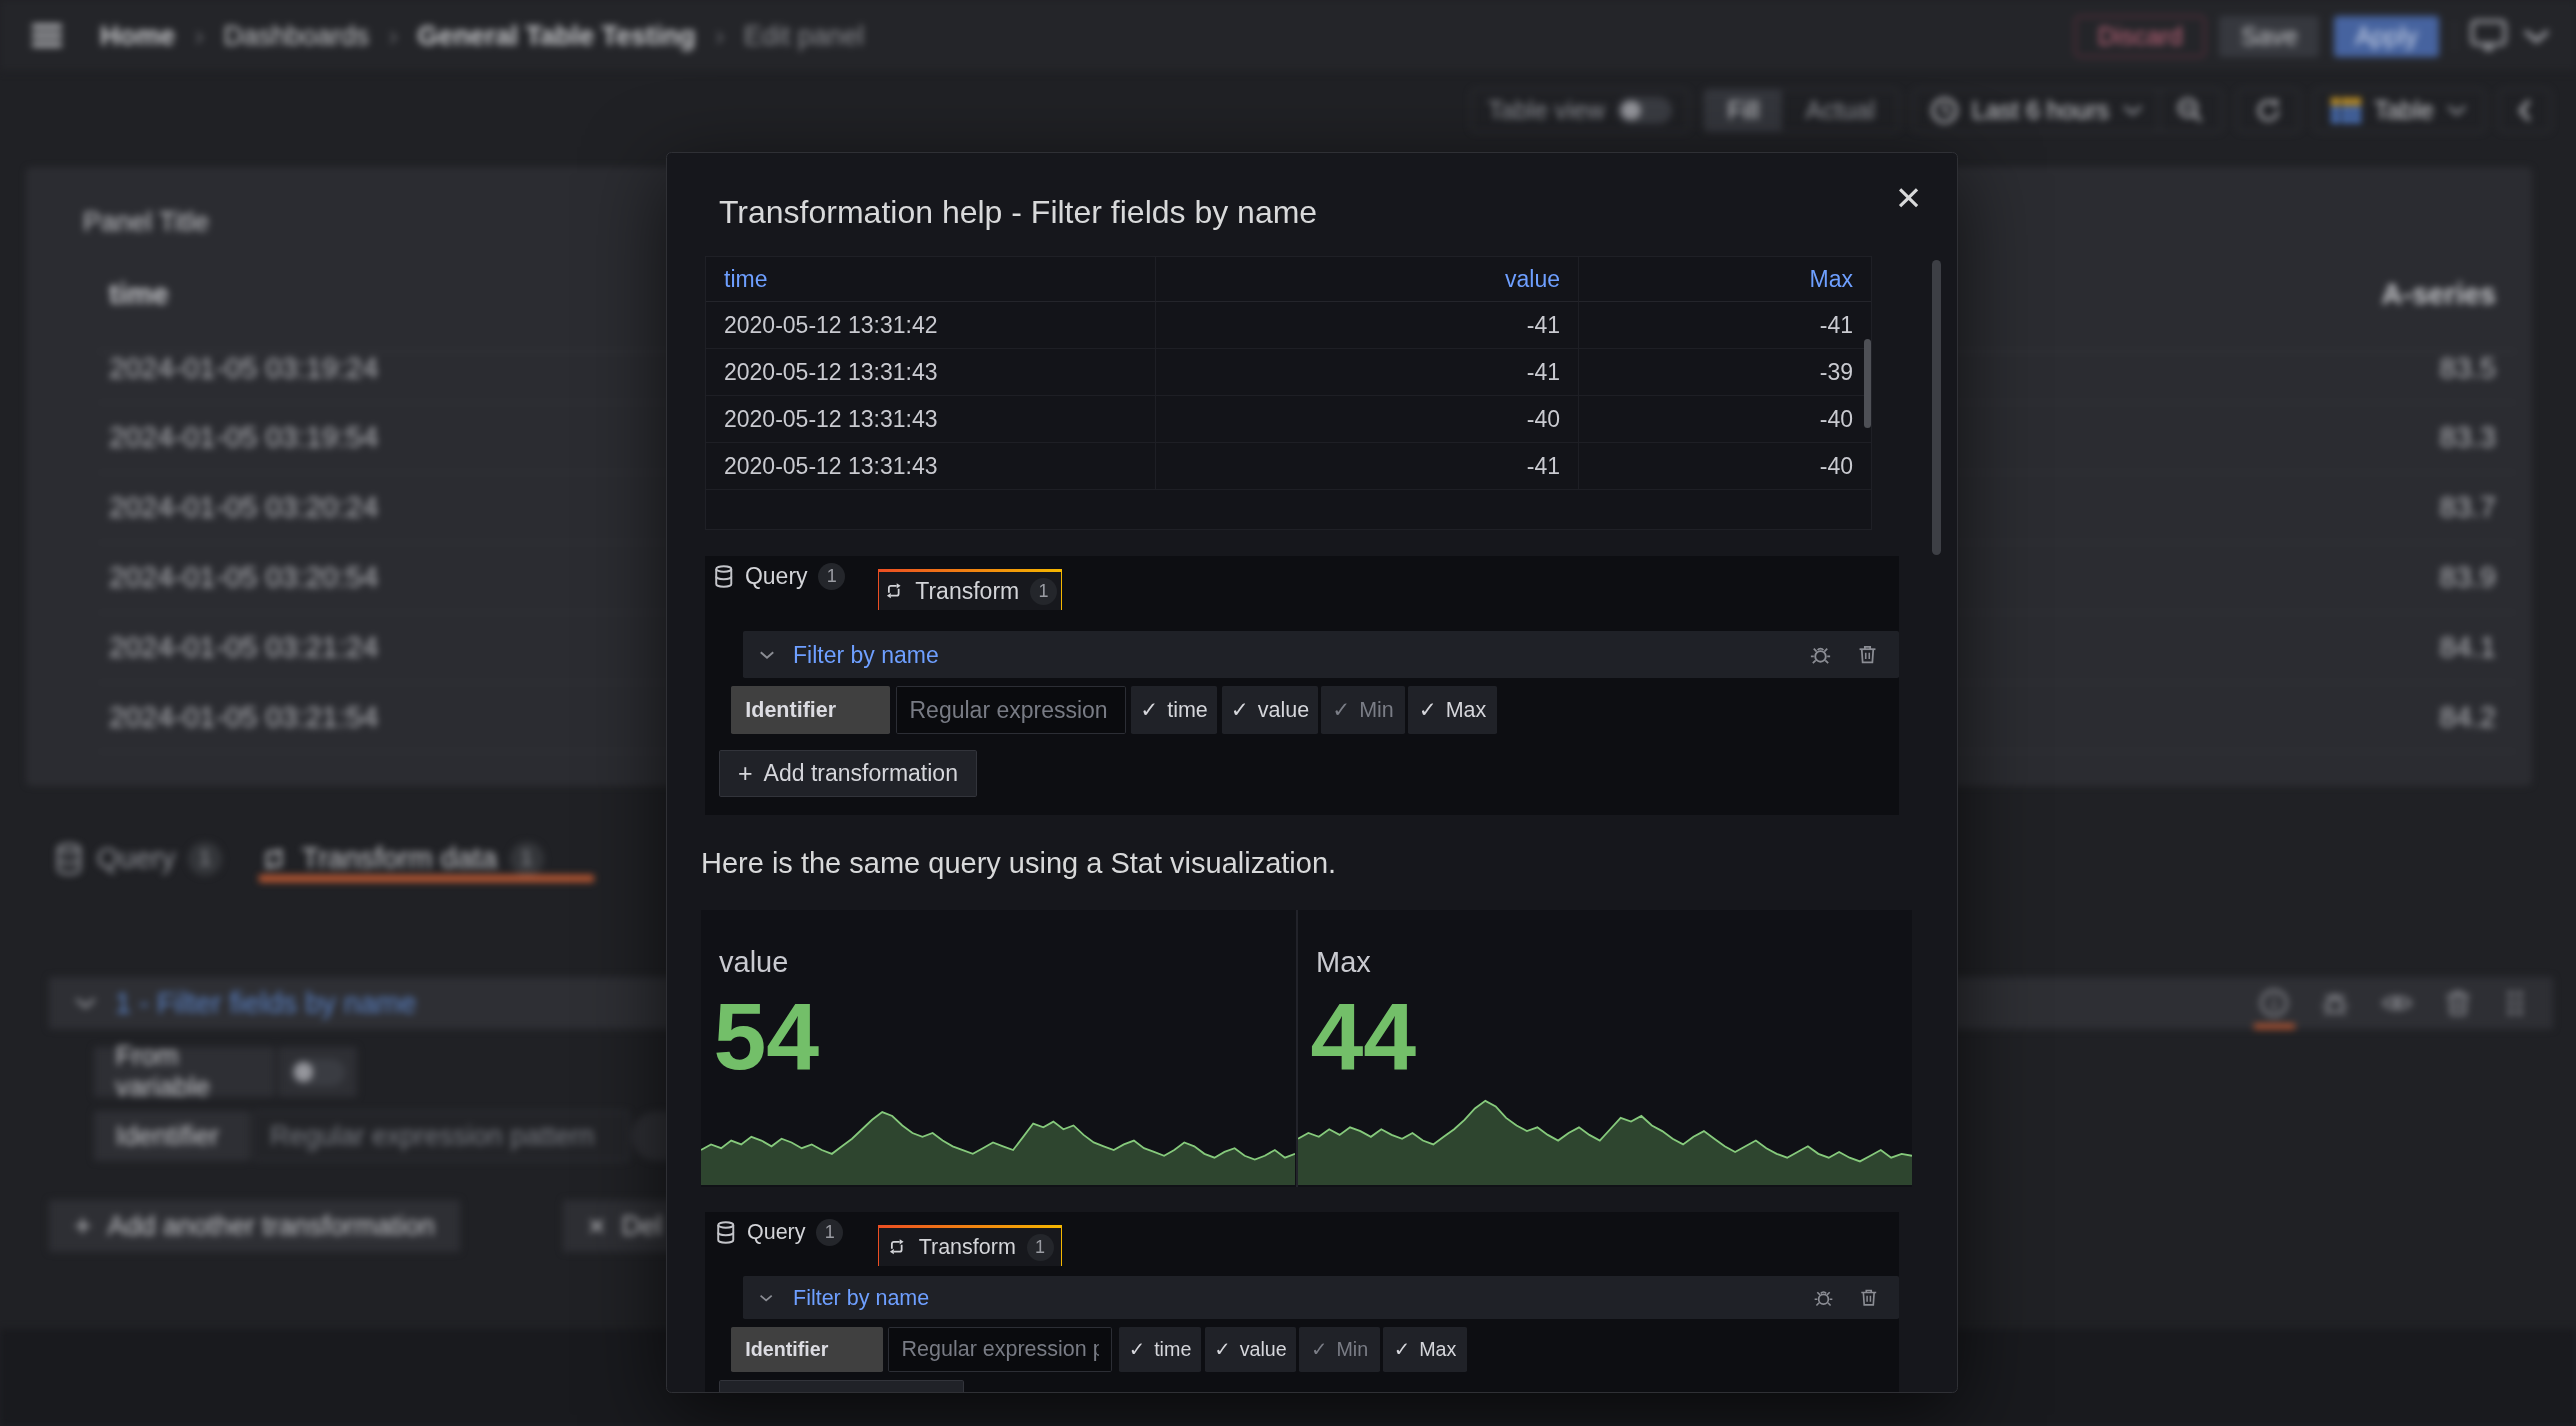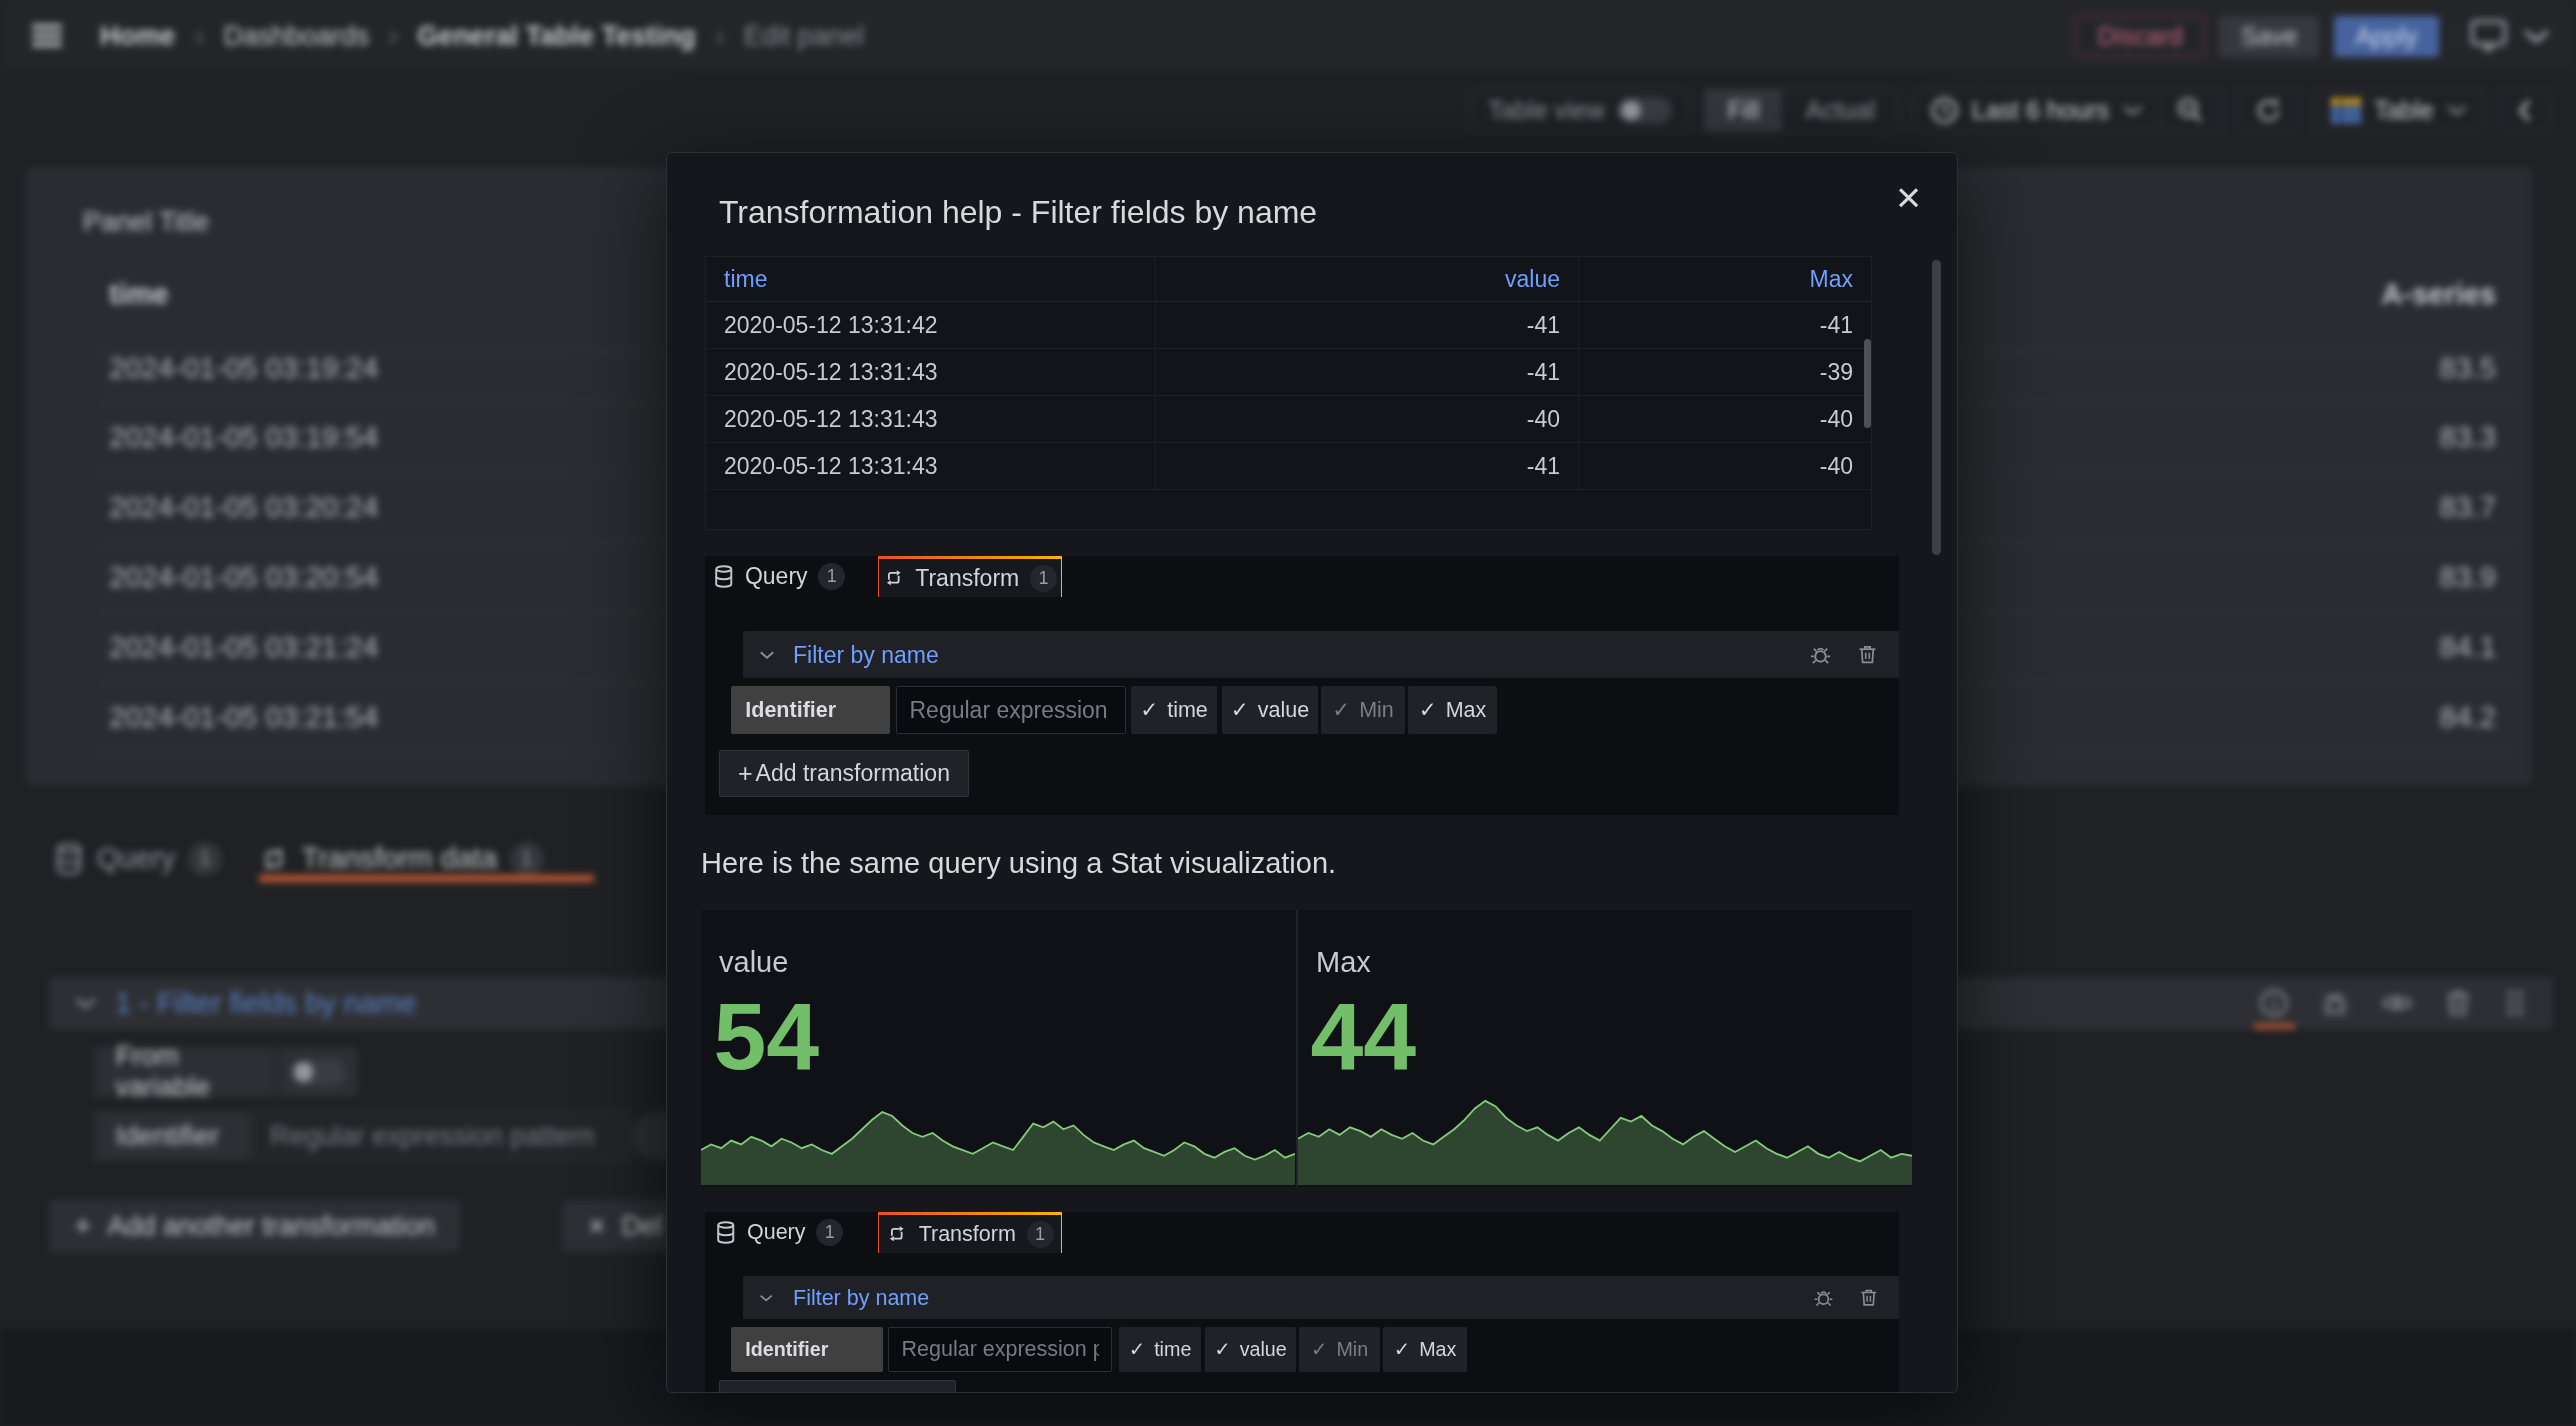--- a/index.html
+++ b/index.html
@@ -92,34 +92,34 @@
   .cb { border-left:0.9px solid #1e1f25; }
   .al { padding-left:18px; justify-content:flex-start; }
   .ar { padding-right:18px; justify-content:flex-end; }
   .mt-thumb { position:absolute; right:0; top:82px; width:7.2px; height:89px; background:#4e5056; border-radius:3.6px; }
 
   
   .band { position:absolute; left:38px; width:1194px; background:#0d0e12; }
   .mtab { position:absolute; height:41px; display:flex; align-items:center; justify-content:center; gap:10.7px; cursor:pointer; }
   .mtab .lbl { font-size:23px; color:#d3d4d8; }
   .badge-sm { min-width:27px; height:27px; border-radius:13.4px; background:#24262b; color:#9a9ca3; font-size:18px; display:flex; align-items:center; justify-content:center; padding:0 5.4px; }
-  .mtab-on { background:#17181d; border-left:0.9px solid #26272d; border-right:0.9px solid #26272d; border-top:3.6px solid; border-image:linear-gradient(90deg,#ec4e23,#f5b700) 1; }
+  .mtab-on { background:#17181d; border-left:0.9px solid #26272d; border-right:0.9px solid #26272d; border-top:3.6px solid; border-image:linear-gradient(90deg,#ec4e23,#f5b700) 1;margin-top:13px; }
 
   
   .fbar { position:absolute; left:76px; width:1156px; background:#1f2127; border-radius:1.8px; }
   .fbar .ttl { position:absolute; left:50px; top:50%; transform:translateY(-50%); font-weight:500; color:#6e9fff; }
   .fbar .chev { position:absolute; left:16px; top:50%; transform:translateY(-50%); color:#8b8d94; }
   .fbar .ficons { position:absolute; right:19.7px; top:0; height:100%; display:flex; align-items:center; gap:23px; color:#8b8d94; }
   .flabel { position:absolute; background:#404040; border-radius:1.8px; display:flex; align-items:center; padding-left:14.3px; color:#dcdce2; font-weight:600; }
   .finput { position:absolute; background:#0a0b0e; border:0.9px solid #2c2e35; border-radius:1.8px; color:#c9cad0; padding:0 12.5px; outline:none; }
   .finput::placeholder { color:#787b84; }
   .chip { position:absolute; background:#202228; border-radius:1.8px; display:flex; align-items:center; justify-content:center; gap:9px; color:#d5d6db; cursor:pointer; }
   .chip .check::before { content:"✓"; }
   .chip.muted { color:#7a7d86; }
-  .addbtn { position:absolute; background:#202228; border:0.9px solid #32343b; border-radius:1.8px; display:flex; align-items:center; gap:3px; padding:0 18px; color:#d5d6db; font-size:23px; cursor:pointer; }
+  .addbtn { position:absolute; background:#202228; border:0.9px solid #32343b; border-radius:1.8px; display:flex; align-items:center; gap:11px; padding:0 18px; color:#d5d6db; font-size:23px; cursor:pointer; }
   .addbtn .plus::before { color:#d5d6db; font-size:25px; }
 
   .m-par { position:absolute; left:34px; top:694px; font-size:29px; color:#d8d9da; }
 
   
   .stat { position:absolute; left:34px; top:757px; width:1211px; height:277px; background:#101116; }
   .stat-half { position:absolute; top:0; height:277px; }
   .stat-label { position:absolute; left:18px; top:36px; font-size:29px; color:#c9cad0; }
   .stat-num { position:absolute; left:12.5px; top:79px; font-size:95px; font-weight:700; color:#73bf69; line-height:1; }
   .stat-div { position:absolute; left:595px; top:0; width:1.8px; height:277px; background:#22232a; }

